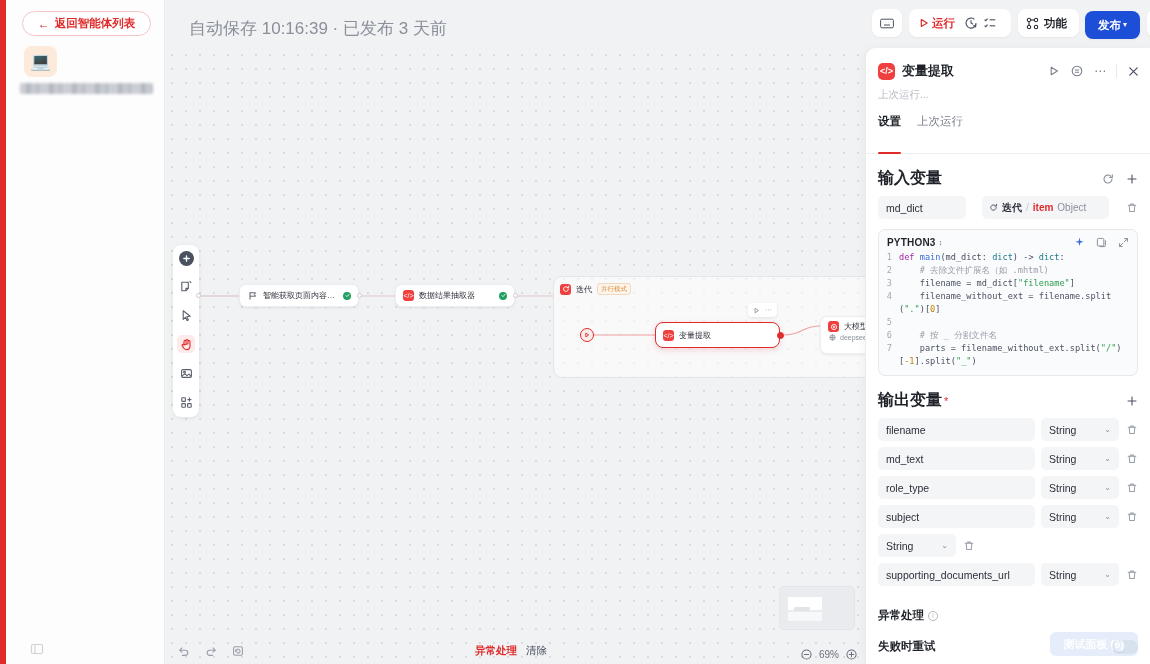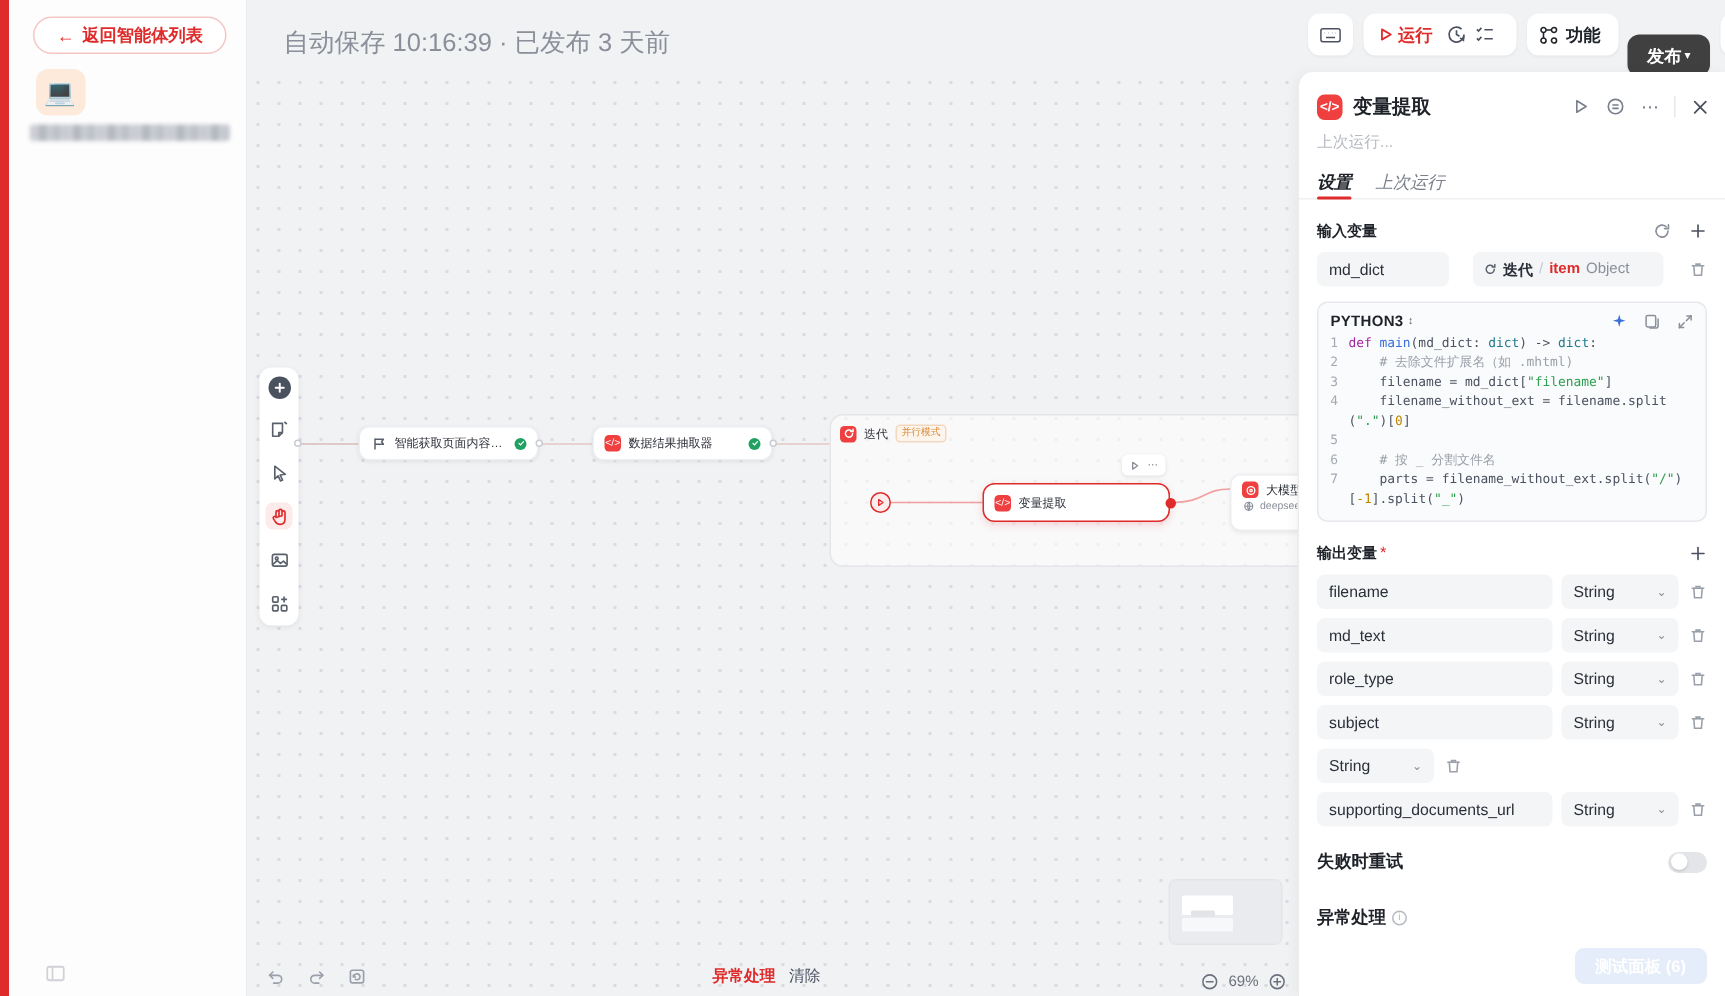--- a/index.html
+++ b/index.html
@@ -64,22 +64,22 @@
     font-size: 17px; color: #8a8f99; white-space: nowrap;
   }
   .tb-group {
     position: absolute; height: 28px; border-radius: 8px;
     background: #fff; display: flex; align-items: center;
     box-shadow: 0 1px 2px rgba(0,0,0,.05);
   }
   .tb-g1 { left: 707px; top: 9px; width: 30px; justify-content: center; }
   .tb-g2 { left: 744px; top: 9px; width: 102px; padding: 0 6px; gap: 4px; }
   .tb-g3 { left: 853px; top: 9px; width: 61px; padding: 0 7px; gap: 4px; }
-  .tb-g4 { left: 920px; top: 23px; width: 55px;
-           background: #404040; color: #fff; justify-content: center; gap: 2px; }
+  .tb-g4 { left: 920px; top: 11px; width: 55px;
+           background: #1d4ed8; color: #fff; justify-content: center; gap: 2px; }
   .tb-g5 { left: 982px; top: 9px; width: 28px; justify-content: center; }
   .tb-run {
     display: flex; align-items: center; gap: 3px;
     color: #e02b2b; font-size: 11.5px; font-weight: 600;
     padding: 0 4px; cursor: pointer;
   }
   .tb-ico { width: 15px; height: 15px; display:flex; align-items:center; justify-content:center; cursor:pointer; }
   .tb-txt { font-size: 11.5px; font-weight: 600; cursor: pointer; }
   .tb-pub { font-size: 11.5px; font-weight: 600; color: #fff; }
   .divider-v { width: 1px; height: 14px; background: #e6e8eb; }
@@ -224,31 +224,31 @@
     color: #fff; font-size: 9px; font-weight: 700; flex: 0 0 auto;
   }
   .p-title { font-size: 13px; font-weight: 700; color: #1f2329; }
   .p-actions { margin-left: auto; display: flex; align-items: center; gap: 9px; color: #7a808b; }
   .p-act { width: 14px; height: 14px; display:flex;align-items:center;justify-content:center; cursor: pointer; }
   .p-desc { padding: 0 12px; font-size: 10.5px; color: #b6bac1; margin-top: 0px; }
   .p-tabs {
     display: flex; gap: 16px; padding: 0 12px; margin-top: 12px;
     border-bottom: 1px solid #eef0f2;
   }
-  .p-tab { font-size: 11.5px; color: #7a808b; padding-bottom: 3px; cursor: pointer; position: relative; font-style: italic; }
+  .p-tab { font-size: 11.5px; color: #7a808b; padding-bottom: 24px; cursor: pointer; position: relative; }
   .p-tab.active { color: #1f2329; font-weight: 700; }
   .p-tab.active::after {
     content: ''; position: absolute; left: 0; right: 0; bottom: -1px;
     height: 2px; background: #e02b2b; border-radius: 1px;
   }
   .p-body { padding: 0 12px; }
   .sec-head {
     display: flex; align-items: center; margin-top: 14px; margin-bottom: 7px;
   }
-  .sec-title { font-size: 10px; font-weight: 700; color: #1f2329; }
+  .sec-title { font-size: 16px; font-weight: 700; color: #1f2329; }
   .req { color: #e02b2b; margin-left: 2px; font-size: 11px; }
   .sec-actions { margin-left: auto; display: flex; align-items: center; gap: 11px; color: #8a8f99; }
   .sec-act { width: 13px; height: 13px; cursor: pointer; display:flex;align-items:center;justify-content:center; }
 
   .var-row { display: flex; align-items: center; gap: 16px; margin-bottom: 7px; }
   .var-name {
     flex: 0 0 88px; height: 23px; border-radius: 5px; background: #f4f5f7;
     display: flex; align-items: center; padding: 0 8px;
     font-size: 10.5px; color: #2b2f38;
   }
@@ -839,27 +839,27 @@
             <span class="trash">
               <svg width="12" height="12" viewBox="0 0 12 12" fill="none" stroke="#9aa0aa" stroke-width="1.05" stroke-linecap="round">
                 <path d="M2.2 3.2h7.6"></path>
                 <path d="M4.7 3.2V2.1h2.6v1.1"></path>
                 <path d="M3.2 3.2l.5 6.3h4.6l.5-6.3"></path>
               </svg>
             </span>
           </div>
         </div>
 
+      <div class="row-toggle" style="margin-top:22px;">
+        <span class="rt-label">异常处理</span>
+        <span class="info-i">i</span>
+      </div>
+
       <div class="row-toggle">
         <span class="rt-label">失败时重试</span>
         <span class="toggle"></span>
       </div>
-
-      <div class="row-toggle" style="margin-top:22px;">
-        <span class="rt-label">异常处理</span>
-        <span class="info-i">i</span>
-      </div>
     </div>
 
     <div class="test-btn">测试面板 (6)</div>
   </div>
 
 </div>
 
 </body></html>

